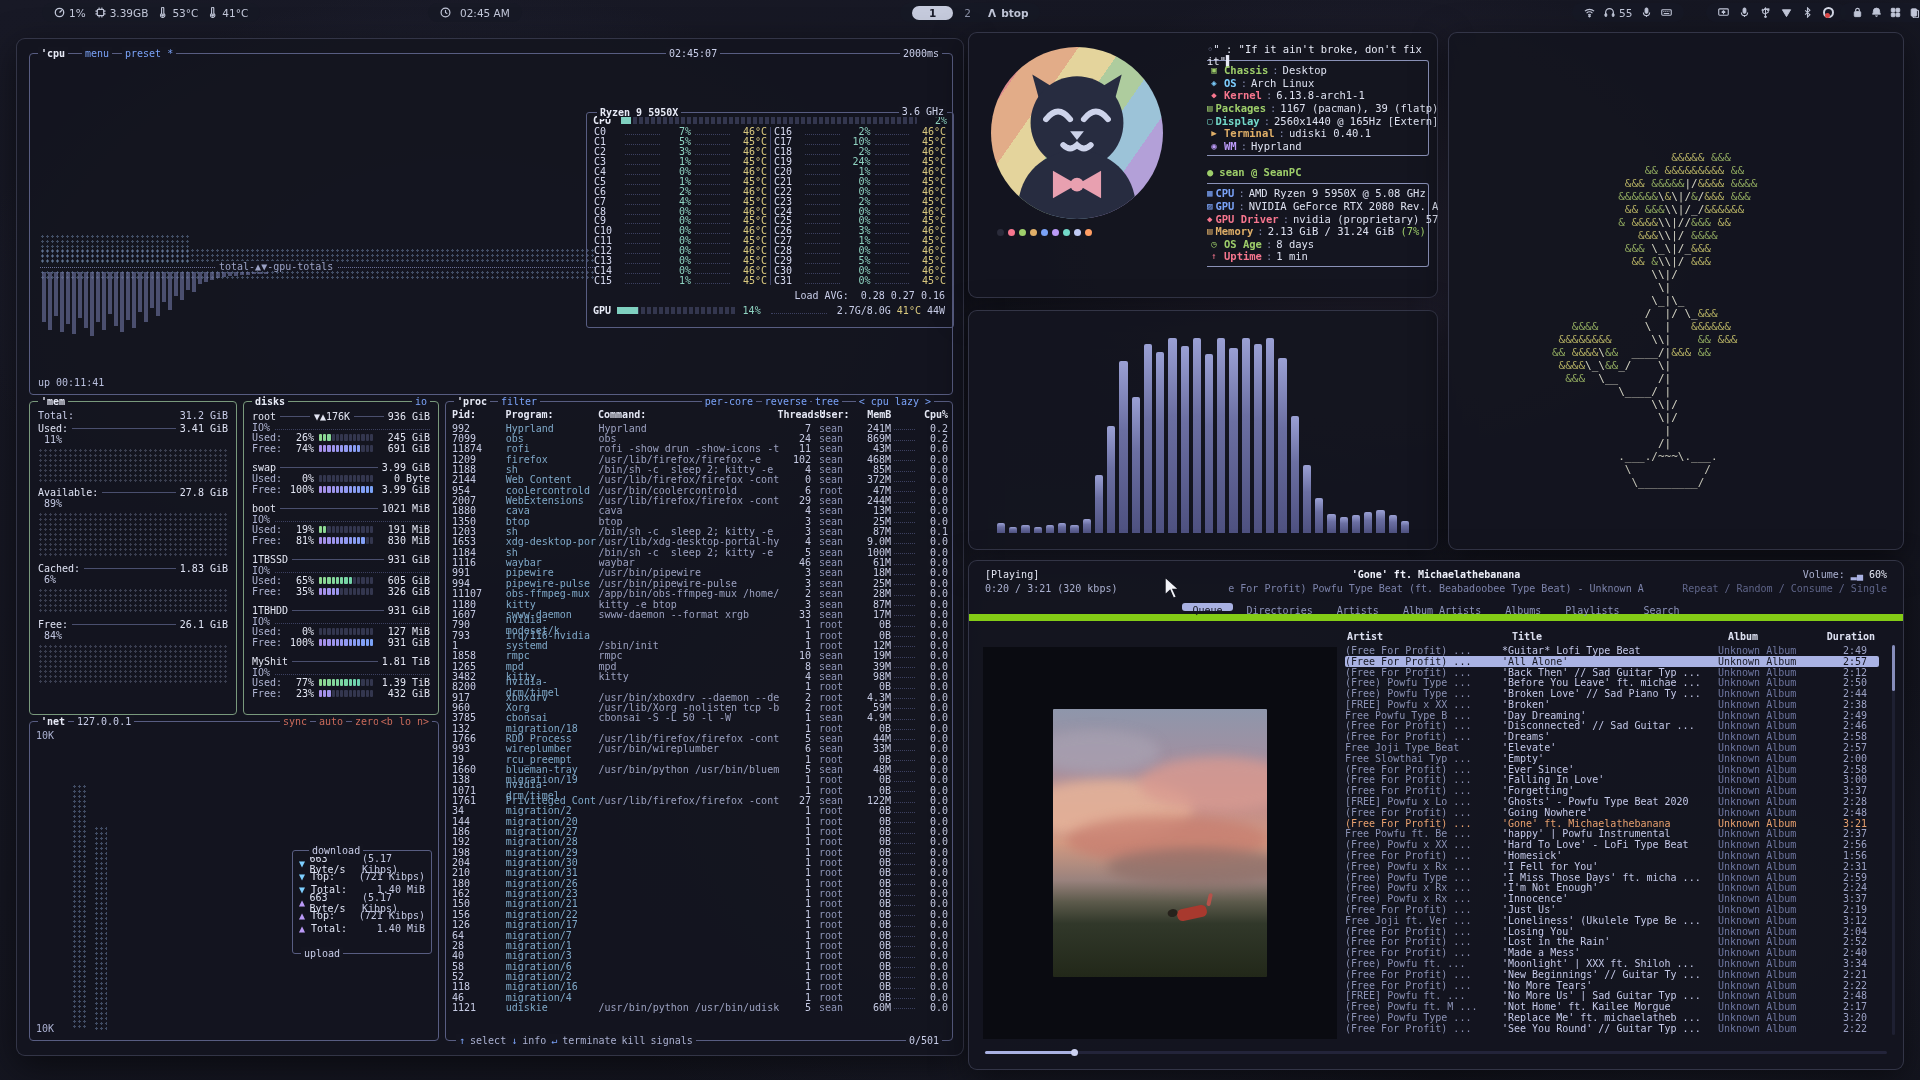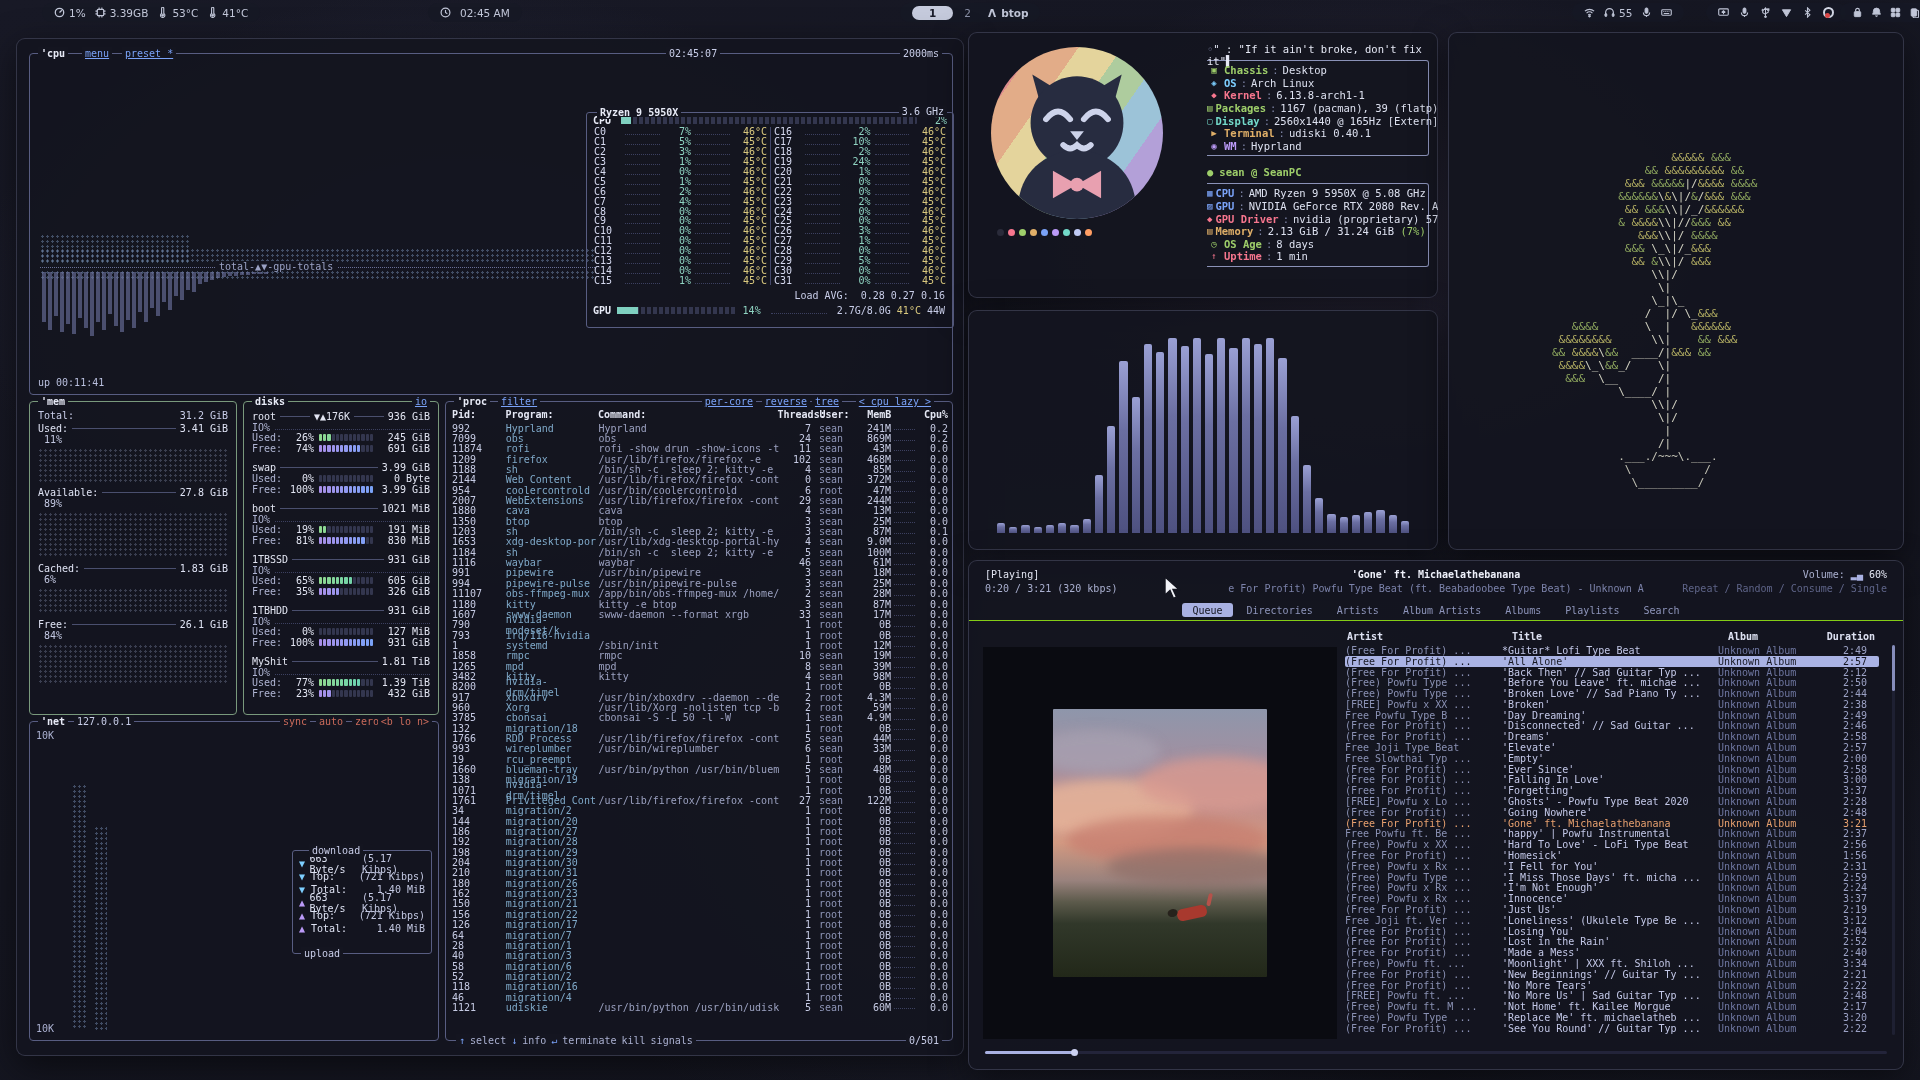--- a/index.html
+++ b/index.html
@@ -24,21 +24,21 @@
   .obs-ic i{position:absolute;left:0px;top:4px;width:5px;height:5px;background:#e04848;border-radius:50%;}
   
   .win{position:absolute;background:rgba(20,21,31,.965);border:1px solid rgba(135,140,175,.28);
        border-radius:9px;box-shadow:0 10px 34px rgba(0,0,0,.5);}
   
   .tbox{position:absolute;border:1px solid #585d82;border-radius:4px;}
   .tbox.green{border-color:#79997c;}
   .bt{position:absolute;top:-7px;background:#141520;padding:0 3px;font-size:10px;line-height:13px;white-space:nowrap;}
   .bb{position:absolute;bottom:-7px;background:#141520;padding:0 3px;font-size:10px;line-height:13px;white-space:nowrap;}
   .t-title{color:#e8ebf7;font-weight:bold;}
-  .t-btn{color:#7aa2f7;text-decoration:underline;}
+  .t-btn{color:#7aa2f7;}
   .t-red{color:#c96a5a;}
   .t-plain{color:#c8cde8;}
   .dotgrid{background-image:radial-gradient(circle, rgba(140,170,215,.38) 1px, transparent 1.4px);background-size:5px 5px;}
   .dotgrid.gn{background-image:radial-gradient(circle, rgba(150,160,195,.30) 1px, transparent 1.4px);}
   .dfill{flex:1;border-bottom:1px dotted #3c4060;height:7px;margin:0 4px;}
   
   #cpu-graph-up{position:absolute;left:10px;top:158px;width:555px;height:52px;}
   #cpu-up-band{position:absolute;left:0;bottom:0;width:100%;height:16px;}
   #cpu-up-left{position:absolute;left:0;bottom:0;width:150px;height:30px;}
   #cpu-divider{position:absolute;left:10px;top:213px;width:555px;border-top:1px dotted #6a6f96;}
@@ -142,21 +142,21 @@
   #bonsai-pre{position:absolute;left:50px;top:118px;margin:0;font-size:11px;line-height:13px;white-space:pre;}
   
   #m-head{position:absolute;left:16px;right:16px;top:8px;height:30px;}
   #m-state{position:absolute;left:0;top:0;color:#e2e5f2;}
   #m-time{position:absolute;left:0;top:14px;color:#aab0d0;}
   #m-title{position:absolute;left:50%;transform:translateX(-50%);top:0;color:#eef0fa;font-weight:bold;white-space:nowrap;}
   #m-scroll{position:absolute;left:50%;transform:translateX(-50%);top:14px;color:#7c83ab;white-space:nowrap;}
   #m-vol{position:absolute;right:0;top:0;color:#aab0d0;}
   #m-vol b{color:#e2e5f2;font-weight:normal;}
   #m-modes{position:absolute;right:0;top:14px;color:#5e6488;}
-  #m-tabs{position:absolute;left:0;right:0;top:42px;height:18px;display:flex;justify-content:center;gap:4px;border-bottom:1px solid #84cc16;padding-bottom:3px;}
+  #m-tabs{position:absolute;left:0;right:0;top:42px;height:18px;display:flex;justify-content:center;gap:4px;border-bottom:7px solid #84cc16;padding-bottom:3px;}
   .m-tab{padding:2px 10px;border-radius:3px;color:#8e95bb;}
   .m-tab.active{background:#a9b1e2;color:#14151f;}
   #m-cols{position:absolute;left:376px;right:28px;top:70px;height:14px;color:#dde1f2;font-weight:bold;}
   #m-cols .c1{position:absolute;left:2px;}
   #m-cols .c2{position:absolute;left:167px;}
   #m-cols .c3{position:absolute;left:383px;}
   #m-cols .c4{position:absolute;right:0px;}
   #m-art{position:absolute;left:14px;top:86px;width:354px;height:392px;background:#0a0b11;display:flex;align-items:center;justify-content:center;}
   #m-photo{width:214px;height:268px;position:relative;overflow:hidden;border-radius:1px;
     background:linear-gradient(180deg,#8e96ab 0%,#a58f9f 22%,#c48f89 38%,#d29a82 50%,#99827d 64%,#5c5a4b 72%,#31382a 80%,#222819 100%);}

